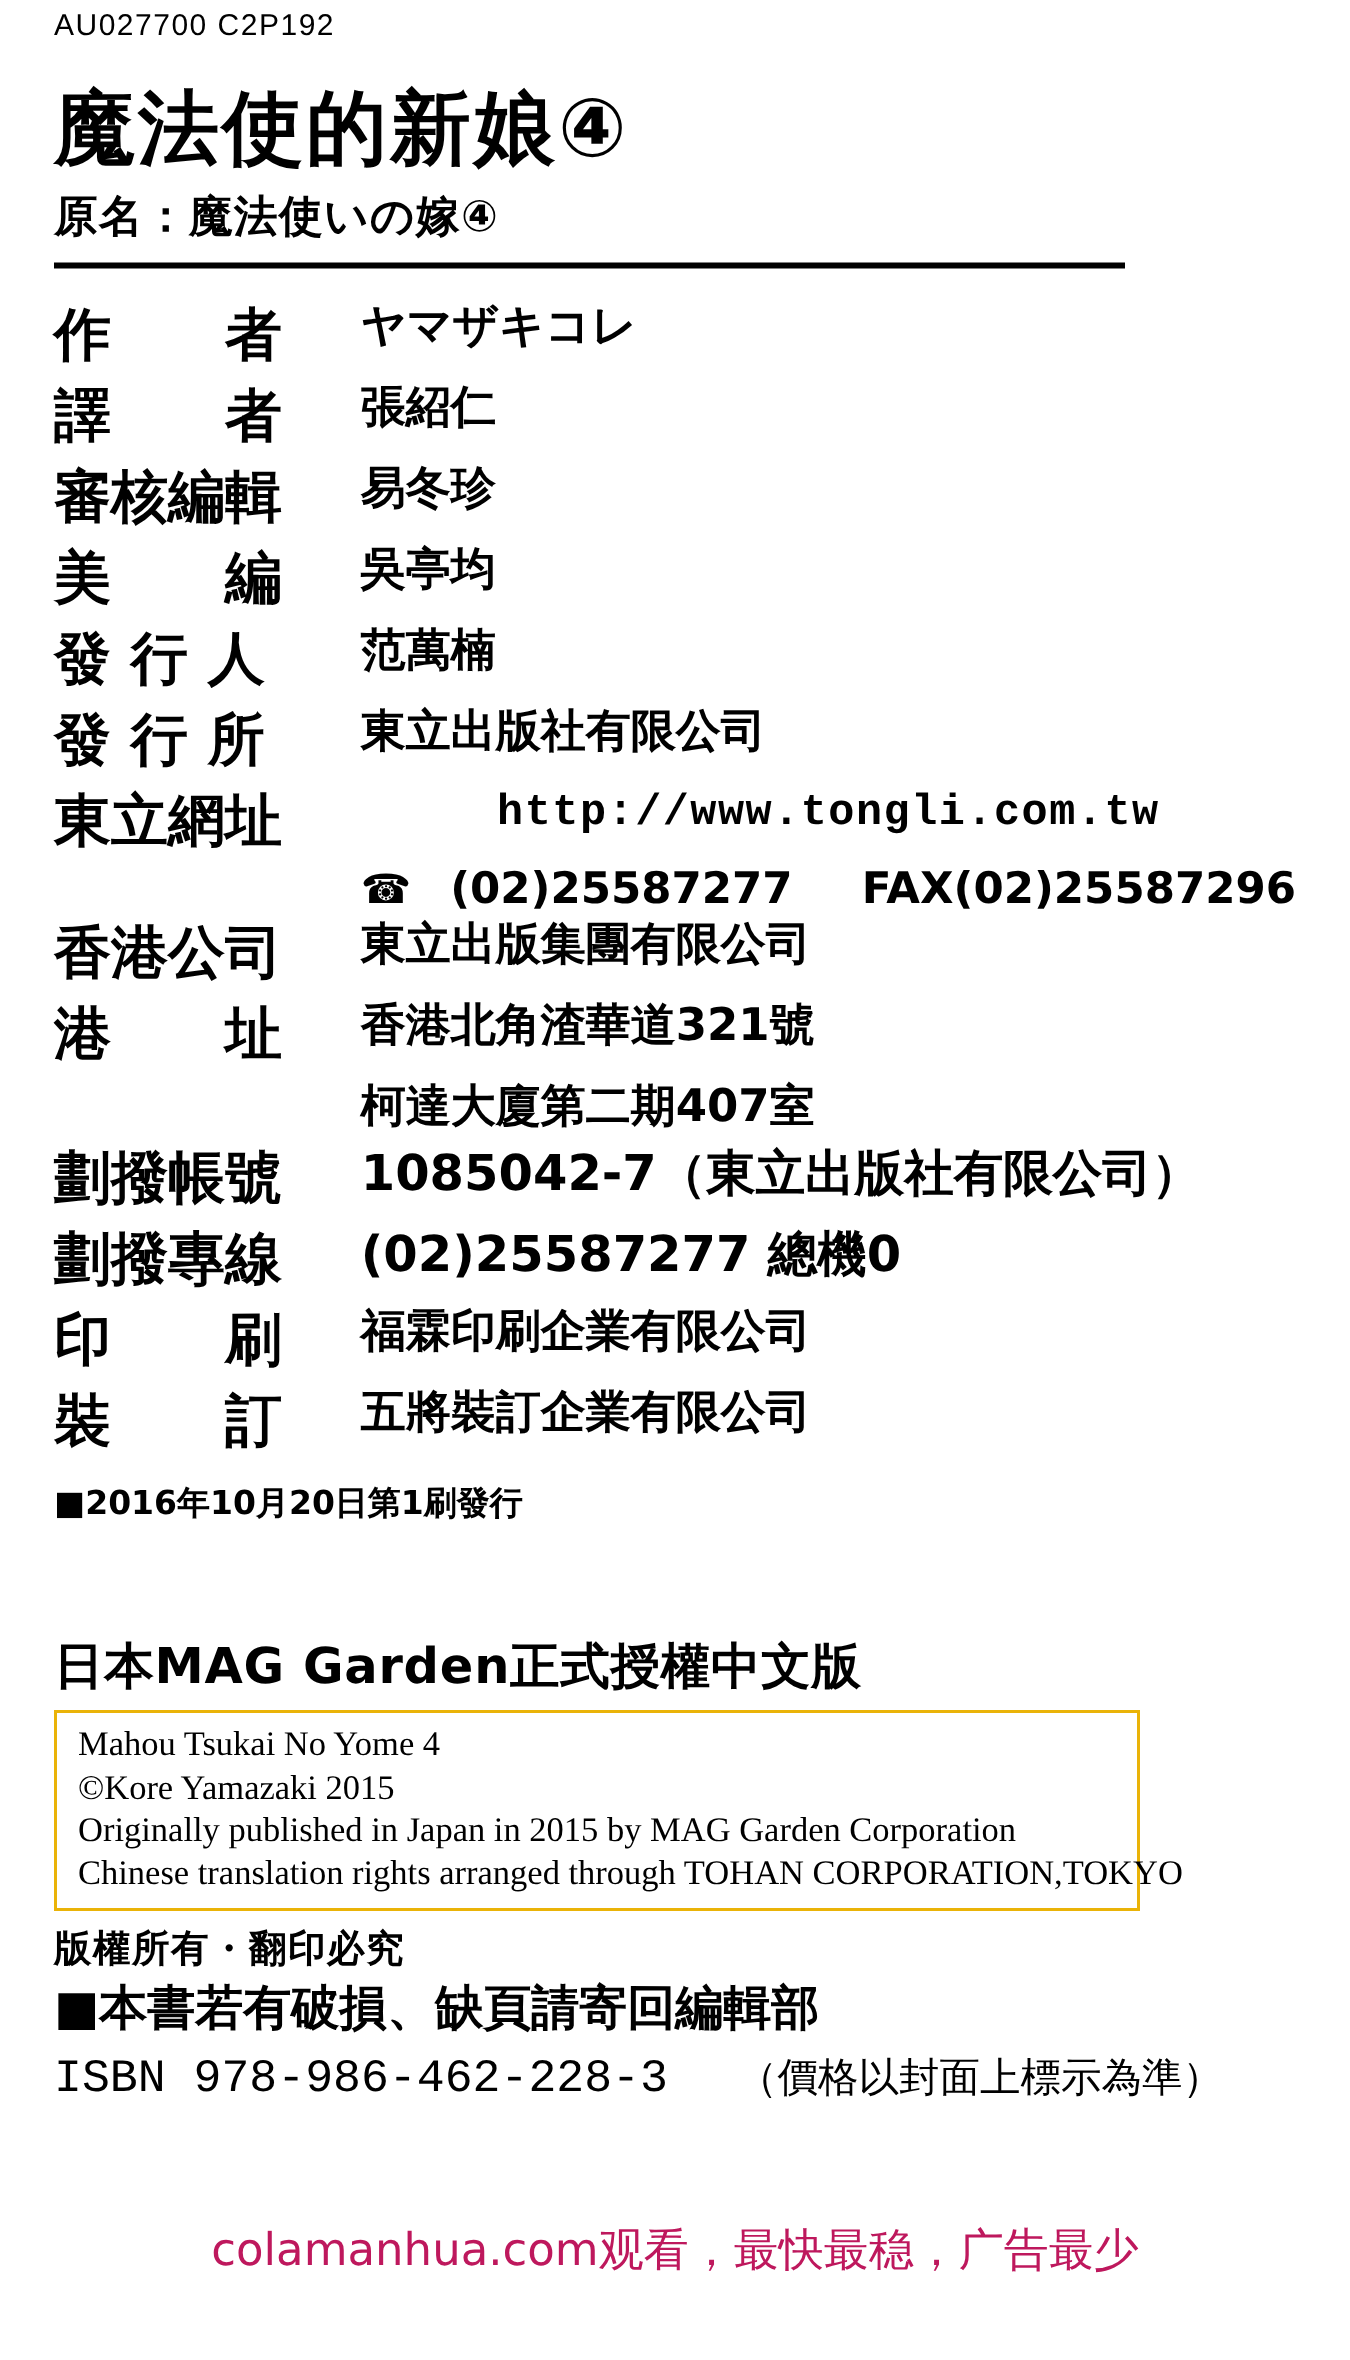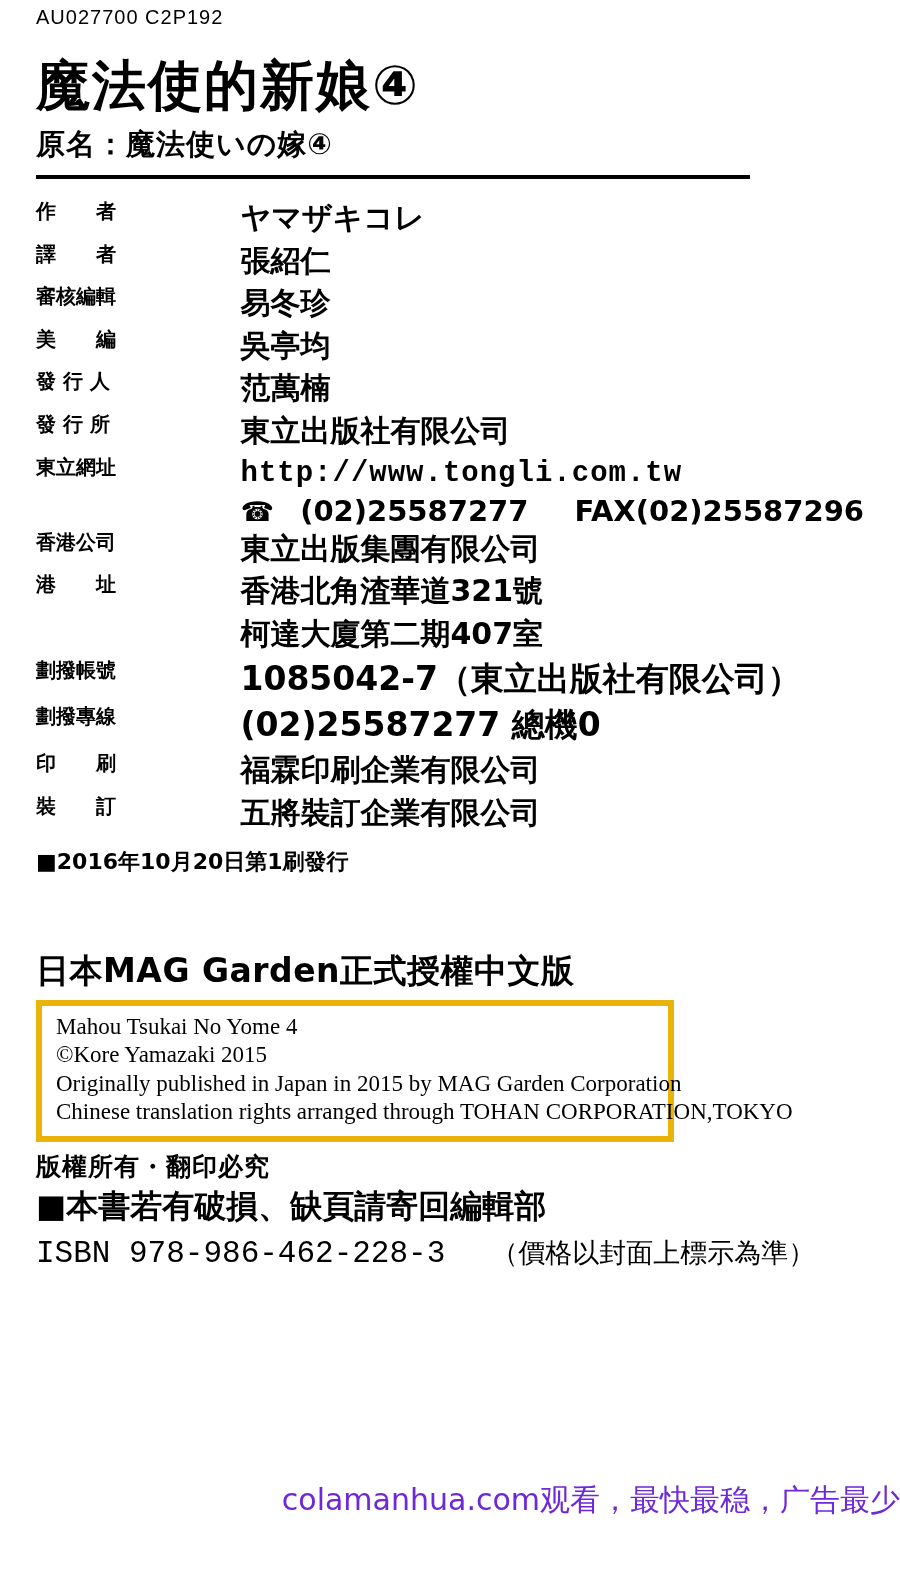--- a/index.html
+++ b/index.html
@@ -59,36 +59,37 @@
     border-collapse: collapse;
   }
   .credits tr td {
     vertical-align: top;
     padding: 0;
   }
   .lbl {
     width: 232px;
     white-space: nowrap;
     font-family: "DejaVu Sans", "Liberation Sans", sans-serif;
-    font-size: 20px;
+    font-size: 38px;
     font-weight: bold;
     line-height: 1.42;
     letter-spacing: 0px;
   }
   .val {
     font-family: "DejaVu Sans", "Liberation Sans", sans-serif;
     font-size: 30px;
     font-weight: bold;
     line-height: 1.42;
     letter-spacing: 0px;
   }
   .val.mono {
     font-family: "Liberation Mono", "DejaVu Sans Mono", monospace;
     font-size: 29px;
     letter-spacing: 1px;
+    text-align: center;
   }
   .val.sm {
     font-size: 33px;
   }
   .phone-row {
     font-family: "DejaVu Sans", "Liberation Sans", sans-serif;
     font-size: 29px;
     font-weight: bold;
     white-space: nowrap;
   }
@@ -107,23 +108,23 @@
 
   
   .license-title {
     font-family: "DejaVu Sans", "Liberation Sans", sans-serif;
     font-size: 33px;
     font-weight: bold;
     margin-top: 72px;
     letter-spacing: 0.5px;
   }
   .license-box {
-    border: 6px solid #eab308;
+    border: 2px solid #eab308;
     margin-top: 6px;
-    width: 638px;
+    width: 724px;
     box-sizing: border-box;
     padding: 7px 10px 9px 14px;
   }
   .license-box div {
     font-family: "Liberation Serif", "DejaVu Serif", serif;
     font-size: 23px;
     line-height: 1.24;
     white-space: nowrap;
   }
   .copyright-line {
@@ -150,22 +151,22 @@
     font-size: 27px;
     font-weight: normal;
   }
 
   
   .watermark {
     position: absolute;
     left: 0;
     right: 0;
     top: 1480px;
-    text-align: right;
-    color: #6d28d9;
+    text-align: center;
+    color: #be185d;
     font-family: "DejaVu Sans", "Liberation Sans", sans-serif;
     font-size: 30px;
     letter-spacing: 0px;
     white-space: nowrap;
   }
 </style>
 </head>
 <body>
 
 <div class="page">

